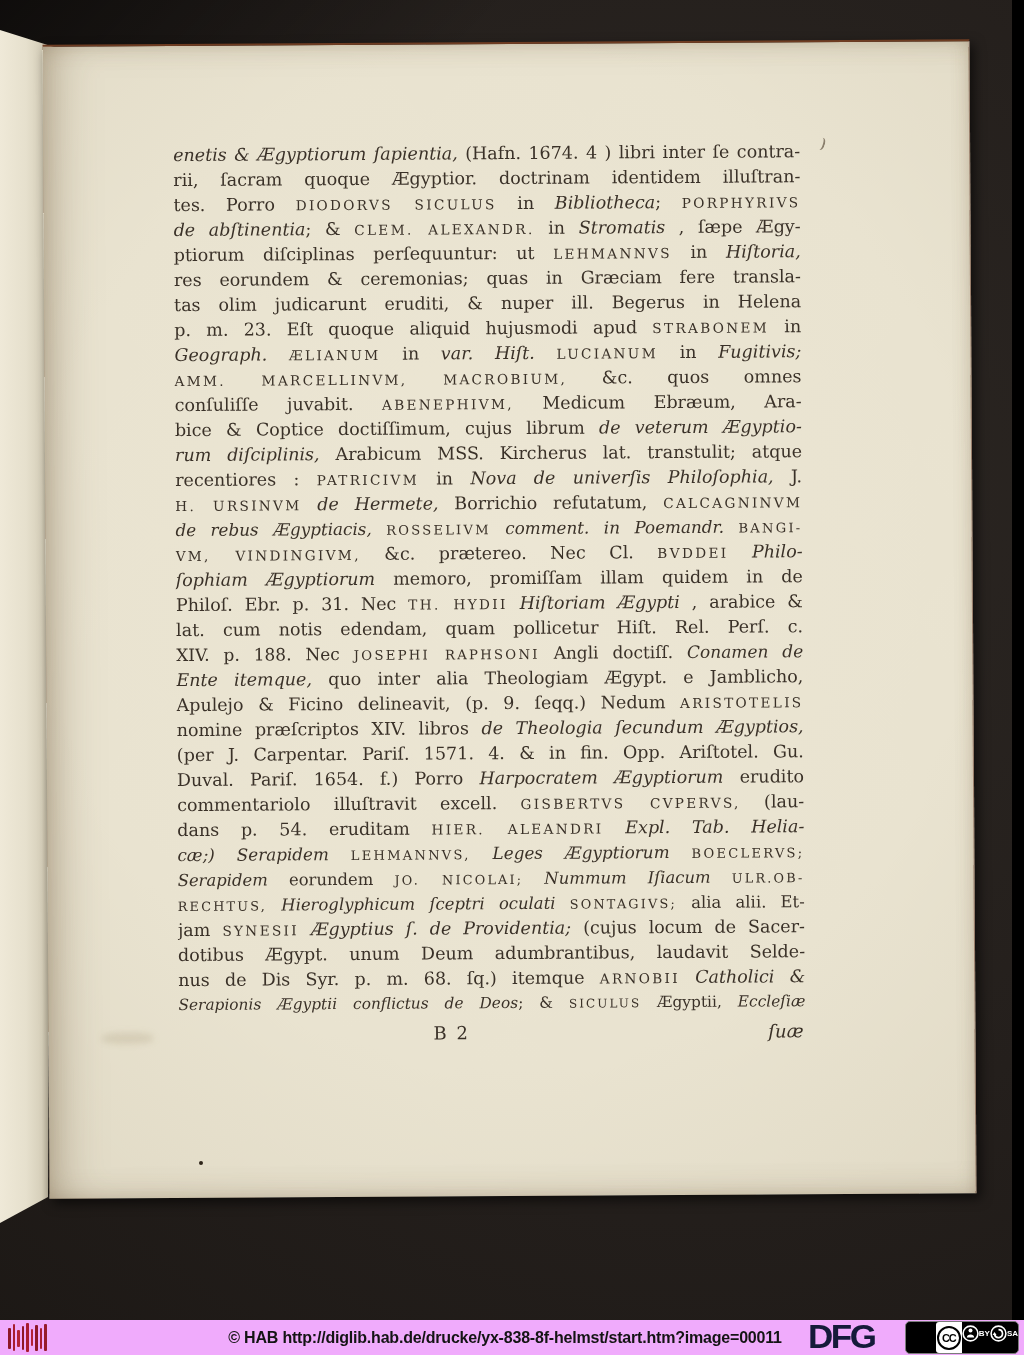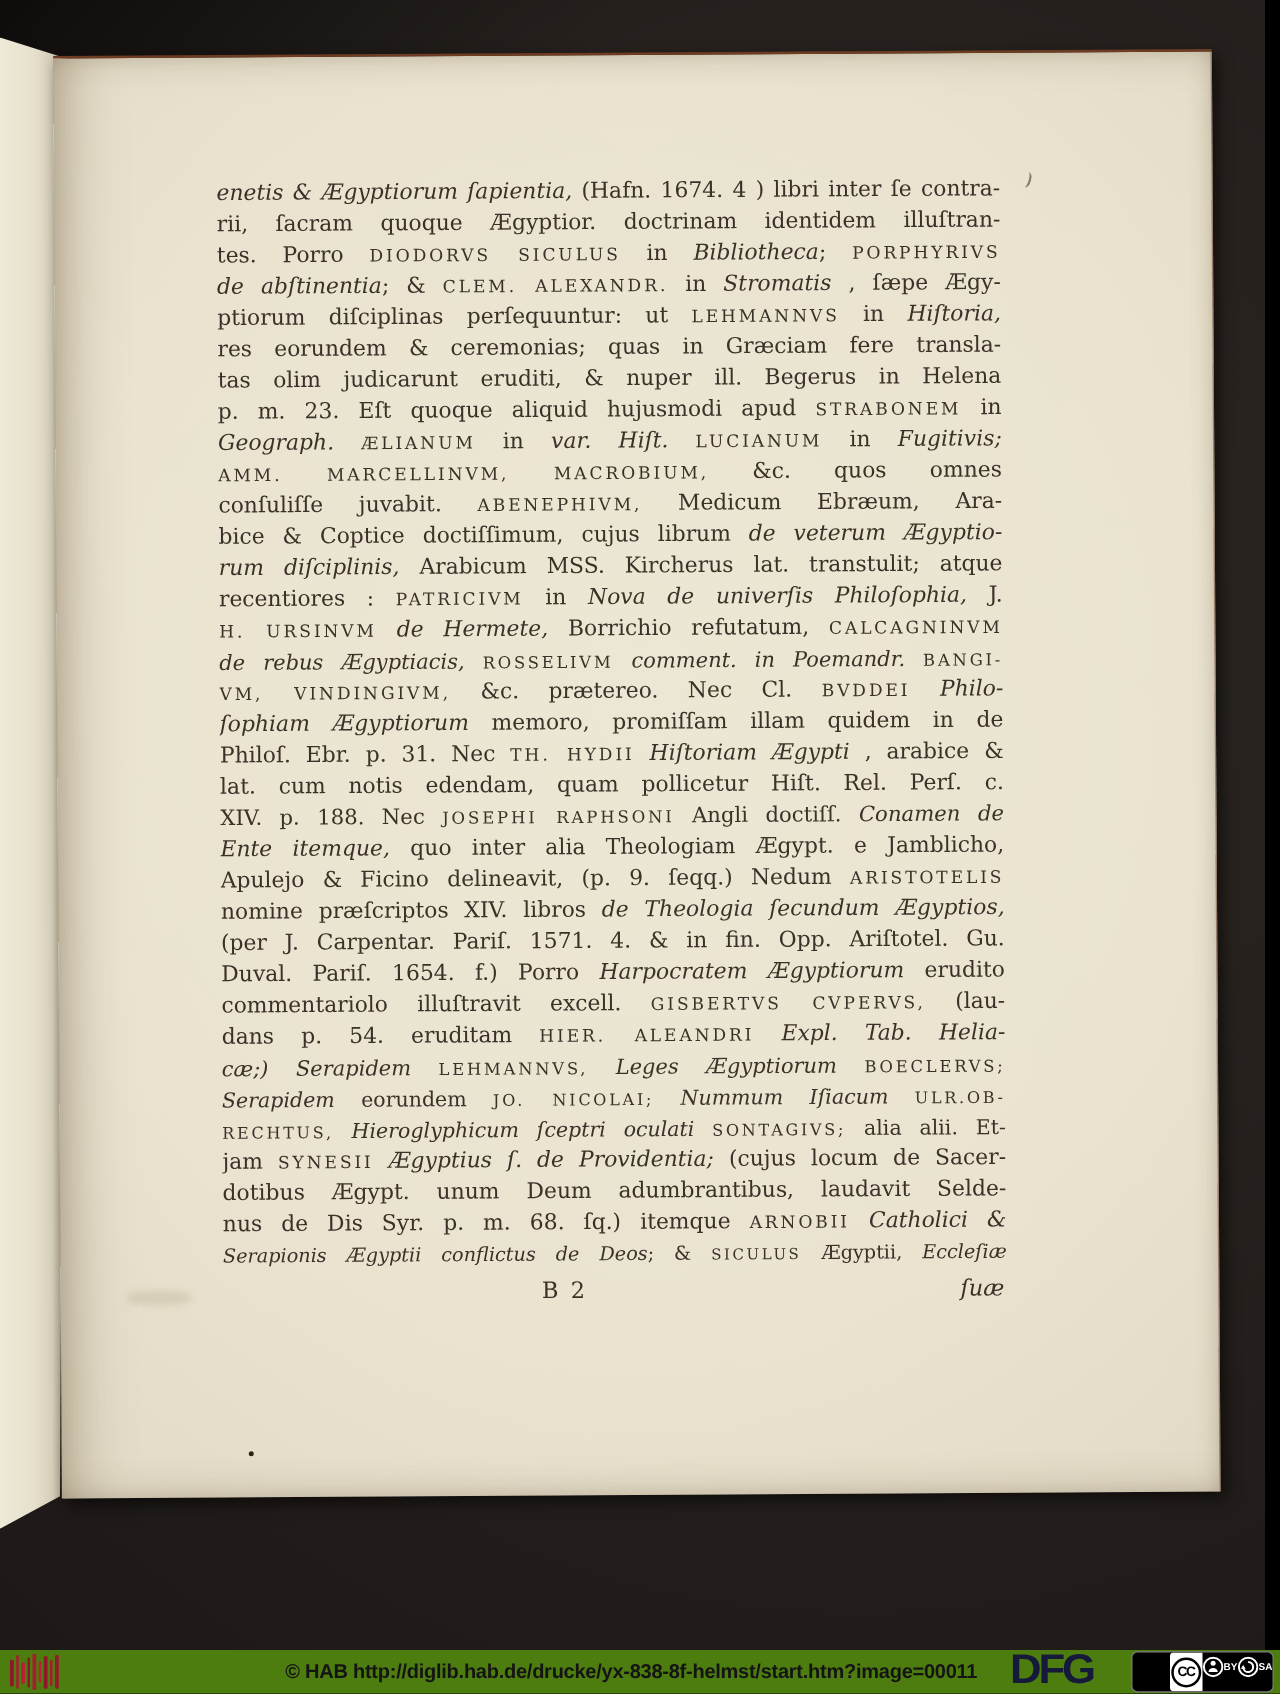--- a/index.html
+++ b/index.html
@@ -62,21 +62,21 @@
     position:absolute;left:199px;top:1161px;width:4px;height:4px;
     background:#2d2418;border-radius:50%;
   }
   .smudge{
     position:absolute;left:183px;top:1028px;width:52px;height:12px;
     background:rgba(130,105,70,.15);filter:blur(3px);border-radius:40%;
   }
   
   .footer{
     position:absolute;left:0;top:1320px;width:1024px;height:35px;
-    background:#4d7c0f;
+    background:#f0abfc;
   }
   .hab-logo{position:absolute;left:7px;top:2px;}
   .footer-text{
     position:absolute;left:505px;top:50%;transform:translate(-50%,-50%);
     font-family:"Liberation Sans",sans-serif;font-weight:bold;font-size:16px;
     color:#141414;white-space:nowrap;letter-spacing:-0.2px;
   }
   .dfg{
     position:absolute;left:808px;top:0px;
     font-family:"Liberation Sans",sans-serif;font-weight:bold;font-size:35px;

